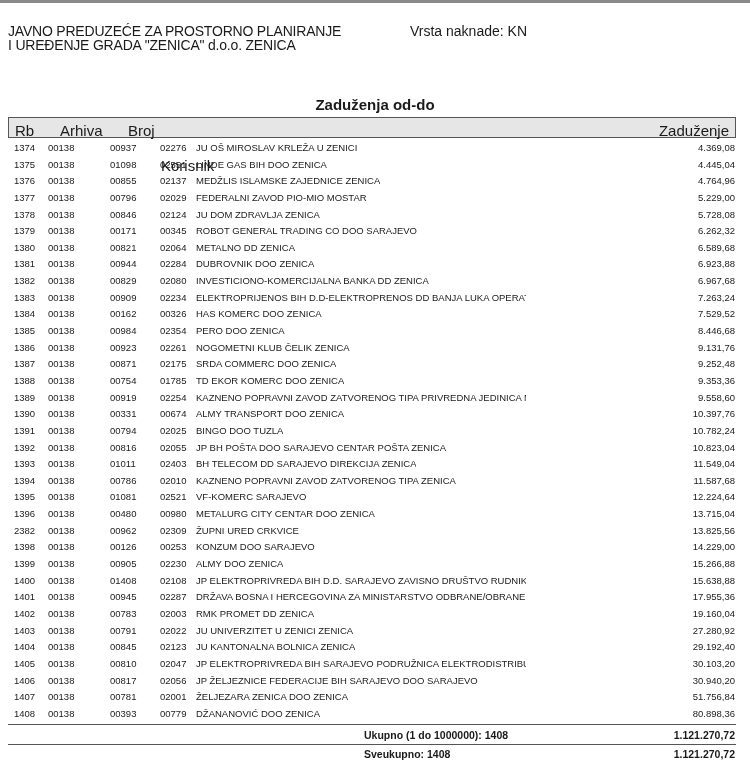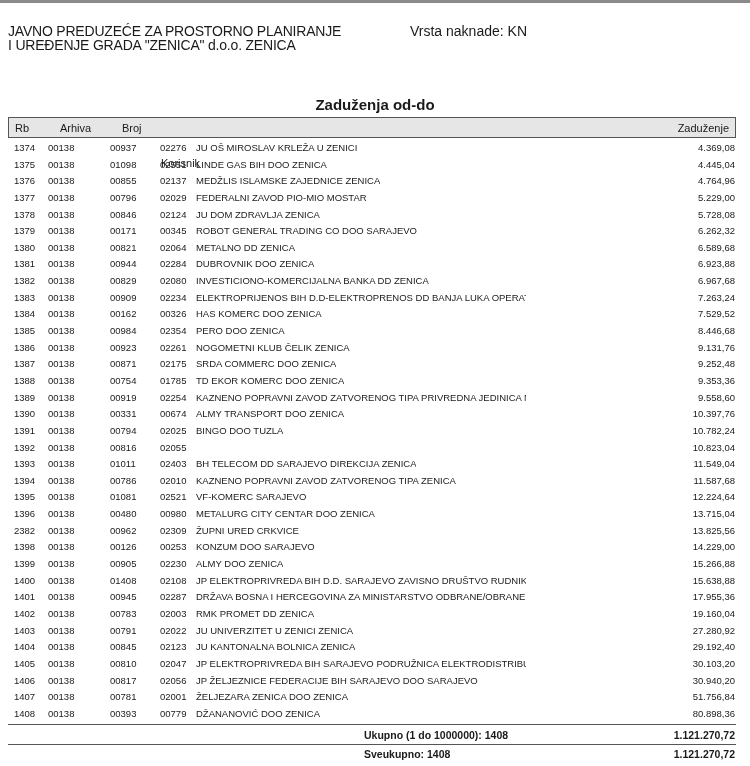--- a/index.html
+++ b/index.html
@@ -47,21 +47,21 @@
     }
     .table-header {
       position: absolute;
       left: 8px;
       top: 117px;
       width: 728px;
       height: 21px;
       background: #e6e6e6;
       border: 1px solid #555;
       box-sizing: border-box;
-      font-size: 11px;
+      font-size: 15px;
     }
     .table-header span {
       position: absolute;
       top: 4px;
     }
     .rows {
       position: absolute;
       left: 0;
       top: 140px;
       width: 750px;
@@ -78,21 +78,21 @@
       top: 0;
     }
     .c-rb { left: 14px; }
     .c-arh { left: 48px; text-align: right; }
     .c-broj { left: 110px; }
     .c-sif { left: 160px; }
     .c-name { left: 196px; max-width: 330px; overflow: hidden; }
     .c-amt { right: 15px; text-align: center; }
     .h-rb { left: 6px; }
     .h-arh { left: 51px; }
-    .h-broj { left: 95px; padding-left: 18px; }
+    .h-broj { left: 101px; padding-left: 18px; }
     .h-kor { left: 152px; margin-top: 35px; }
     .h-amt { right: 6px; }
     .line {
       position: absolute;
       left: 8px;
       width: 728px;
       height: 1px;
       background: #555;
     }
     .total-row {
@@ -276,20 +276,21 @@
       <span class="c-broj">00794</span>
       <span class="c-sif">02025</span>
       <span class="c-name">BINGO DOO TUZLA</span>
       <span class="c-amt">10.782,24</span>
     </div>
     <div class="row">
       <span class="c-rb">1392</span>
       <span class="c-arh">00138</span>
       <span class="c-broj">00816</span>
       <span class="c-sif">02055</span>
+      <span class="c-name">JP BH POŠTA DOO SARAJEVO CENTAR POŠTA ZENICA</span>
       <span class="c-amt">10.823,04</span>
     </div>
     <div class="row">
       <span class="c-rb">1393</span>
       <span class="c-arh">00138</span>
       <span class="c-broj">01011</span>
       <span class="c-sif">02403</span>
       <span class="c-name">BH TELECOM DD SARAJEVO DIREKCIJA  ZENICA</span>
       <span class="c-amt">11.549,04</span>
     </div>

